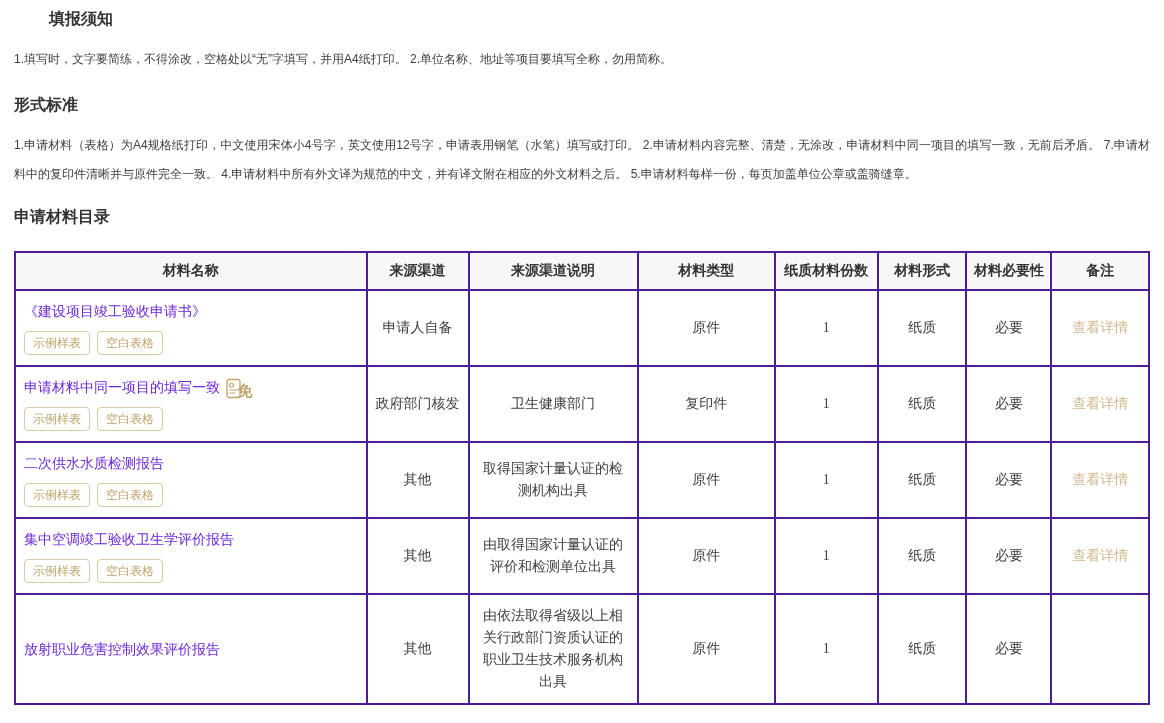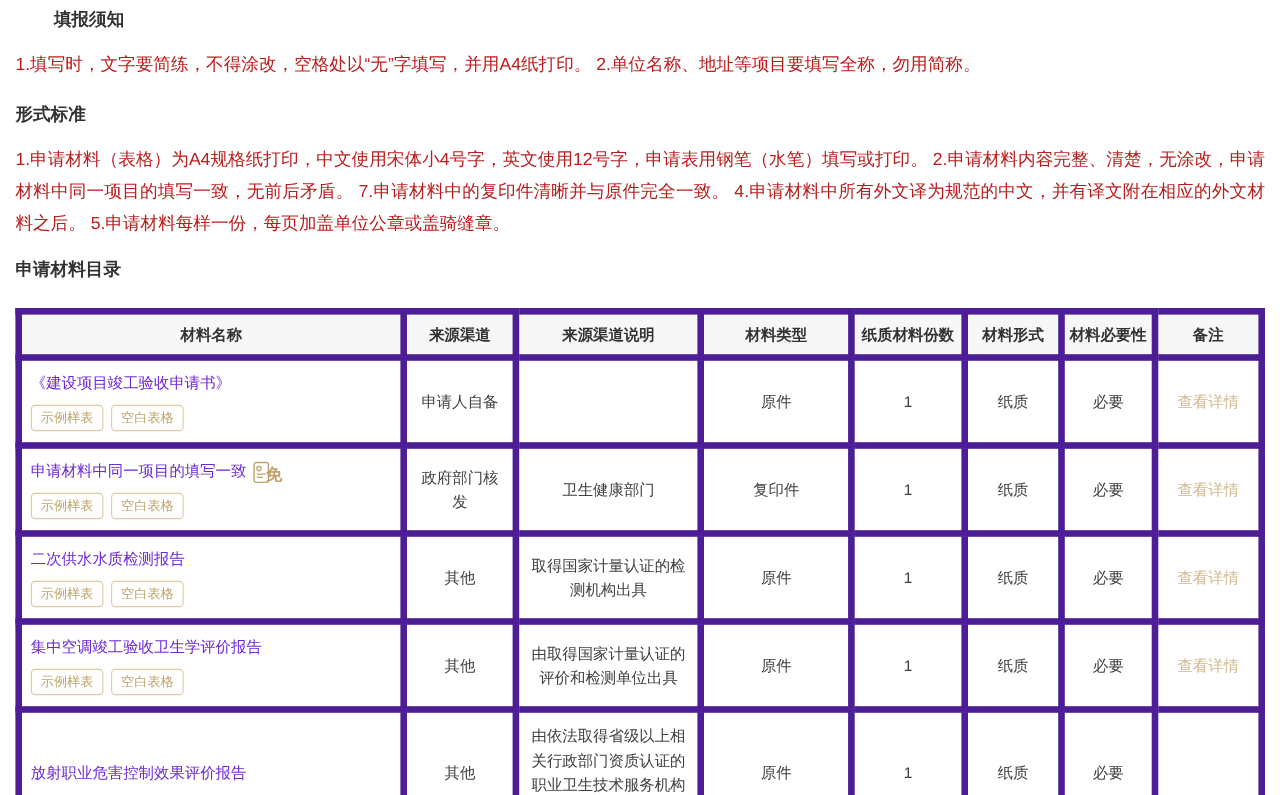--- a/index.html
+++ b/index.html
@@ -11,35 +11,36 @@
     font-size: 16px;
     font-weight: bold;
     color: #333;
     line-height: 21px;
   }
   .h-filing { margin-top: 8px; margin-left: 35px; }
   .h-format { margin-top: 20px; }
   .h-directory { margin-top: 17px; }
 
   .section-text {
-    font-size: 16px;
+    font-size: 12px;
     line-height: 29px;
-    color: #b91c1c;
+    color: #404040;
     text-align: justify;
     margin-top: 16px;
   }
 
   table.materials {
     width: 100%;
     border-collapse: collapse;
     table-layout: fixed;
     margin-top: 24px;
   }
   table.materials th, table.materials td {
-    border: 6px solid #4c1d95;
+    border: 2px solid #4c1d95;
+    font-family: Liberation Serif, serif;
   }
   table.materials thead th {
     background: #f7f7f7;
     font-size: 14px;
     font-weight: bold;
     color: #333;
     text-align: center;
     padding: 9px 4px;
     line-height: 18px;
   }

